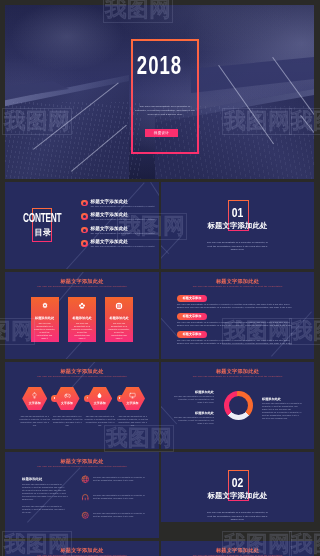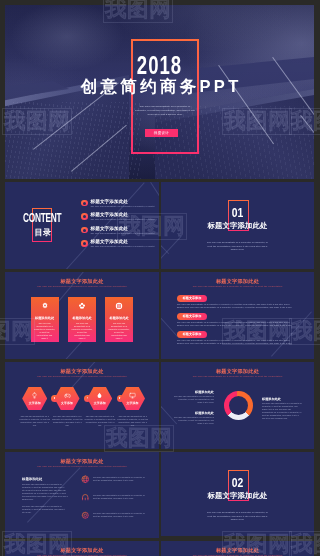--- a/index.html
+++ b/index.html
@@ -150,21 +150,21 @@
   #s8{left:5px;top:452px;width:154px;height:86px;}
   .tl-bt{position:absolute;left:17px;top:25px;color:#fff;font-size:3.3px;
          line-height:4.2px;font-weight:700;letter-spacing:.08px;}
   .tl-p{position:absolute;left:17px;width:46px;color:#9ba1c5;font-size:2.05px;
         line-height:3.1px;}
   .tl-row{position:absolute;left:76px;width:76px;height:18px;}
   .tl-ic{position:absolute;left:0;top:2px;line-height:0;}
   .tl-d{position:absolute;left:12px;width:56px;top:2.6px;color:#9ba1c5;
         font-size:2.05px;line-height:3.1px;}
   
-  #s9{left:161px;top:452px;width:153px;height:84px;}
+  #s9{left:161px;top:452px;width:153px;height:70px;}
   
   #s10{left:5px;top:541px;width:154px;height:15px;}
   #s11{left:161px;top:541px;width:153px;height:15px;}
 </style>
 </head>
 <body>
 
 <div class="board">
 
   <div class="slide" id="s1">
@@ -208,21 +208,20 @@
       <div class="lines">
         <i style="left:28px;top:144px;width:108px;transform:rotate(-38deg)"></i>
         <i style="left:66px;top:166px;width:72px;transform:rotate(-40deg)"></i>
         <i style="left:214px;top:60px;width:96px;transform:rotate(55deg)"></i>
         <i style="left:268px;top:52px;width:72px;transform:rotate(54deg)"></i>
         <i style="left:296px;top:110px;width:46px;transform:rotate(52deg)"></i>
       </div>
     </div>
     <div class="frame"></div>
     <div class="year">2018</div>
-    <div class="ctitle">创意简约商务PPT</div>
     <div class="cdesc">The user can demonstrate on a computer or computer, or print the presentation, and make it into a film style and a smaller field.</div>
     <div class="cbtn">我图设计</div>
   </div>
 
   <div class="slide" id="s2">
     <div class="diag">
       <i style="left:60px;top:88px;width:118px;transform:rotate(-48deg)"></i>
       <i style="left:146px;top:0px;width:38px;transform:rotate(57deg)"></i>
     </div>
     <div class="frame2 gradbox" style="left:26.5px;top:26px;width:20px;height:34px;"></div>

